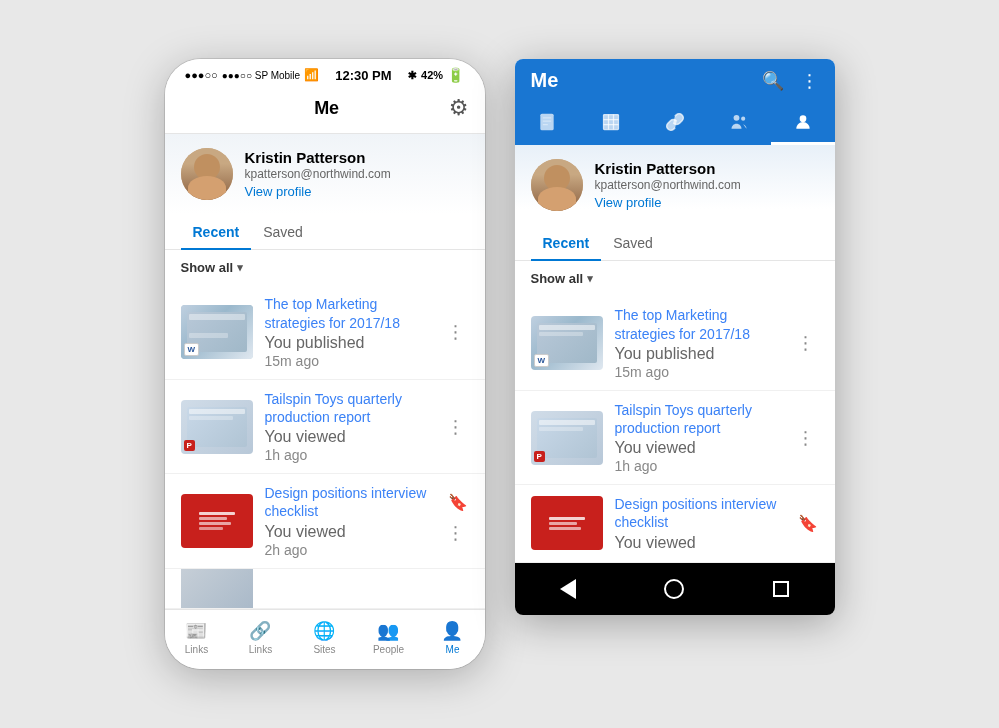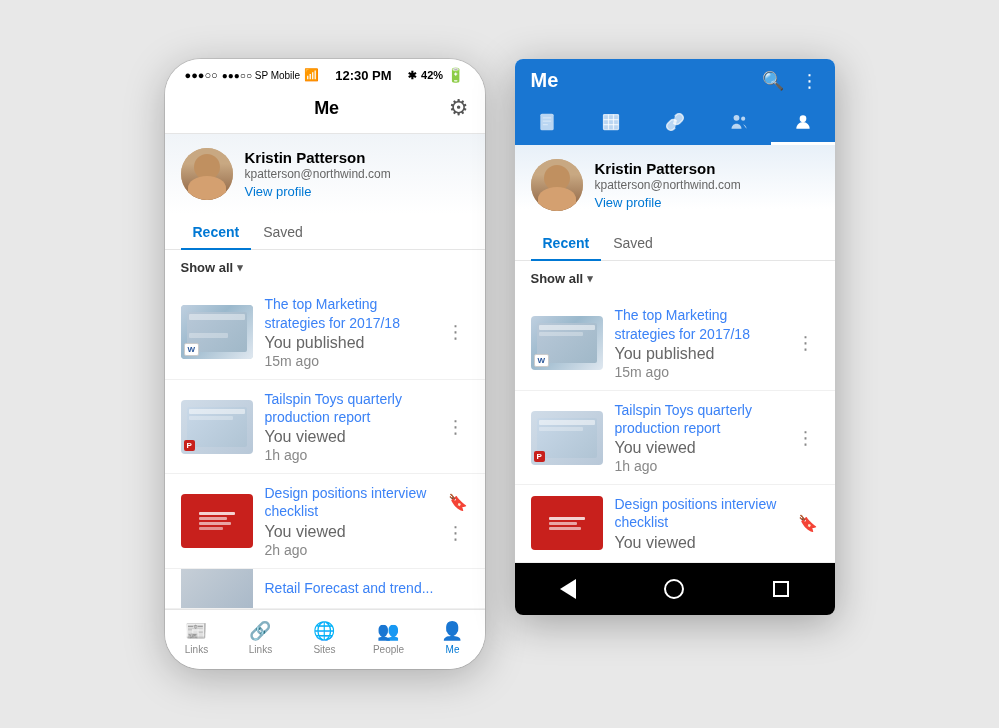--- a/index.html
+++ b/index.html
@@ -401,23 +401,20 @@
           <span class="bookmark-icon">🔖</span>
           <span class="item-menu">⋮</span>
         </div>
       </div>
 
       <div class="content-item" style="height:40px;overflow:hidden;">
         <div class="item-thumb">
           <div style="width:100%;height:100%;background:linear-gradient(135deg,#c8d0d8 0%,#a8b8c8 100%);">
           </div>
         </div>
-        <div class="item-content">
-          <div class="item-title">Retail Forecast and trend...</div>
-        </div>
       </div>
     </div>
 
     <div class="bottom-nav">
       <div class="nav-item">
         <span class="nav-icon">📰</span>
         <span class="nav-label">Links</span>
       </div>
       <div class="nav-item">
         <span class="nav-icon">🔗</span>

